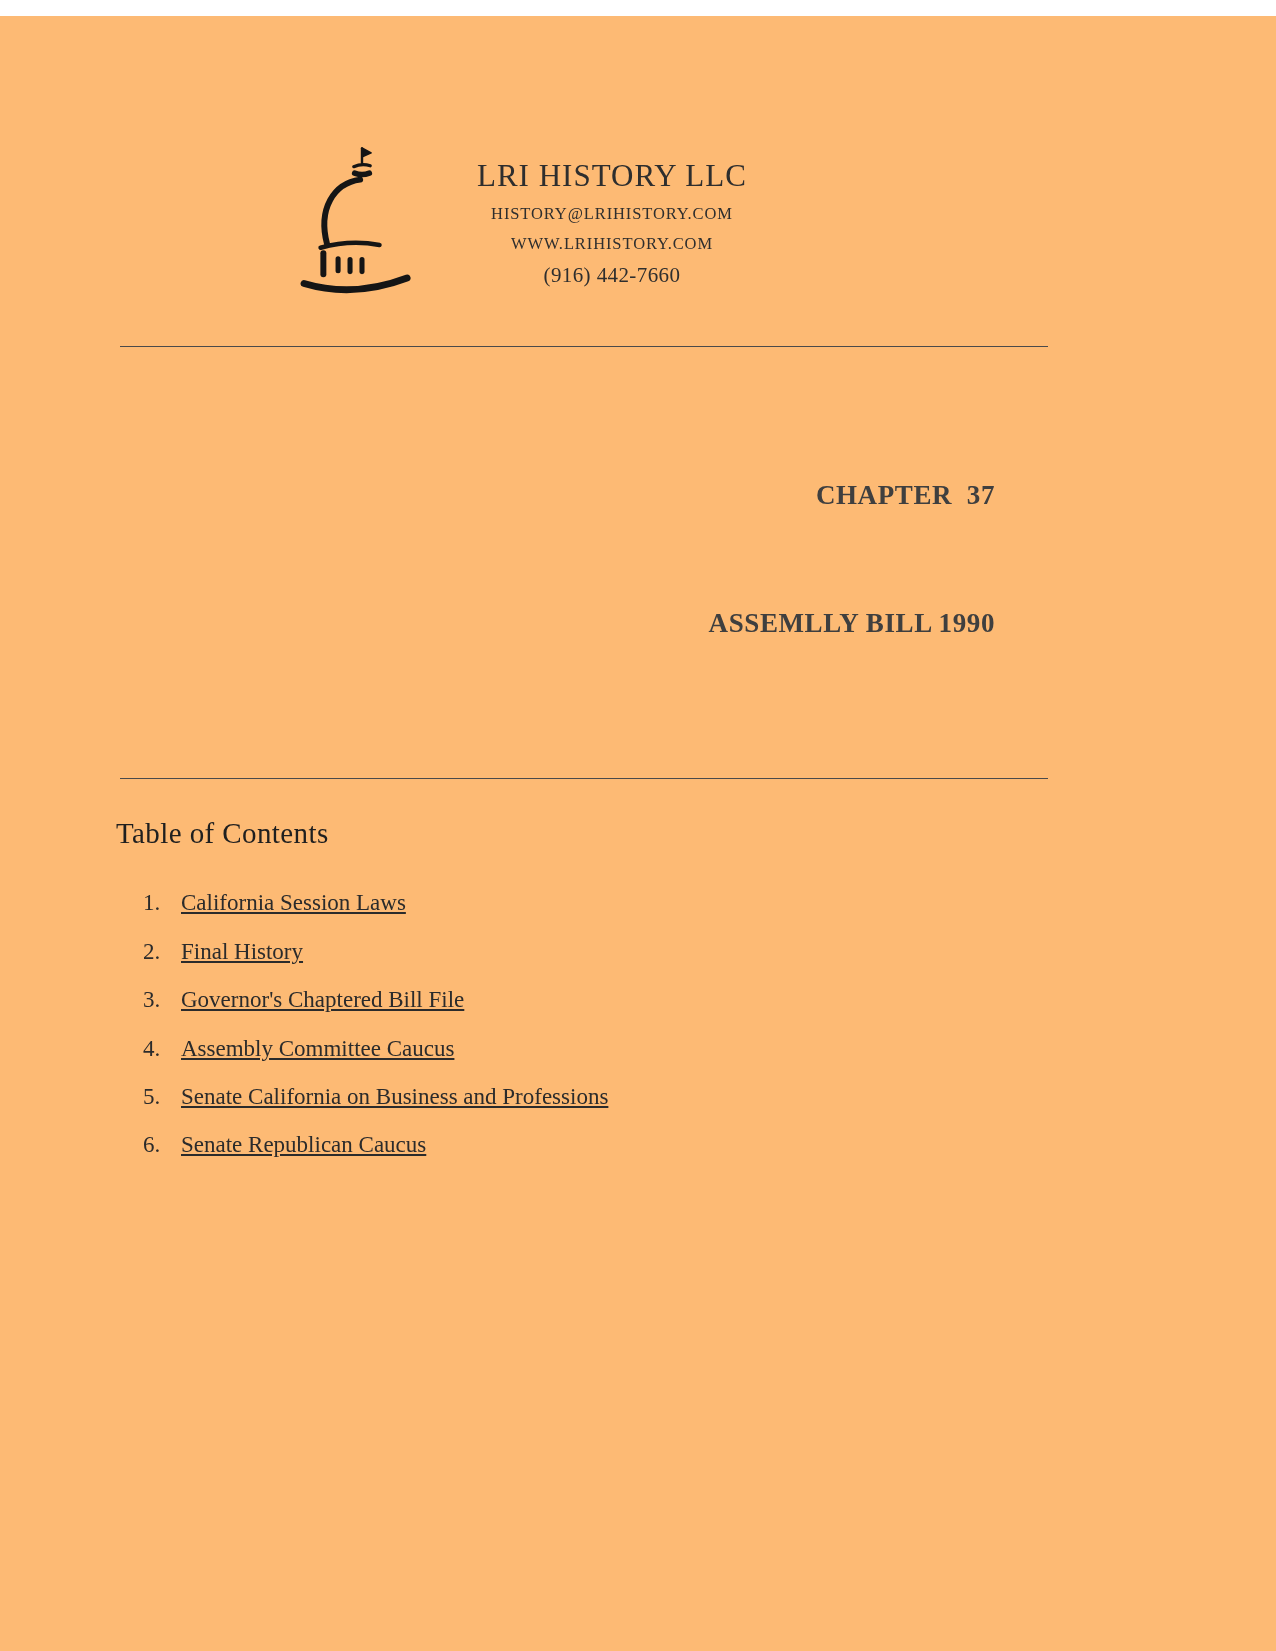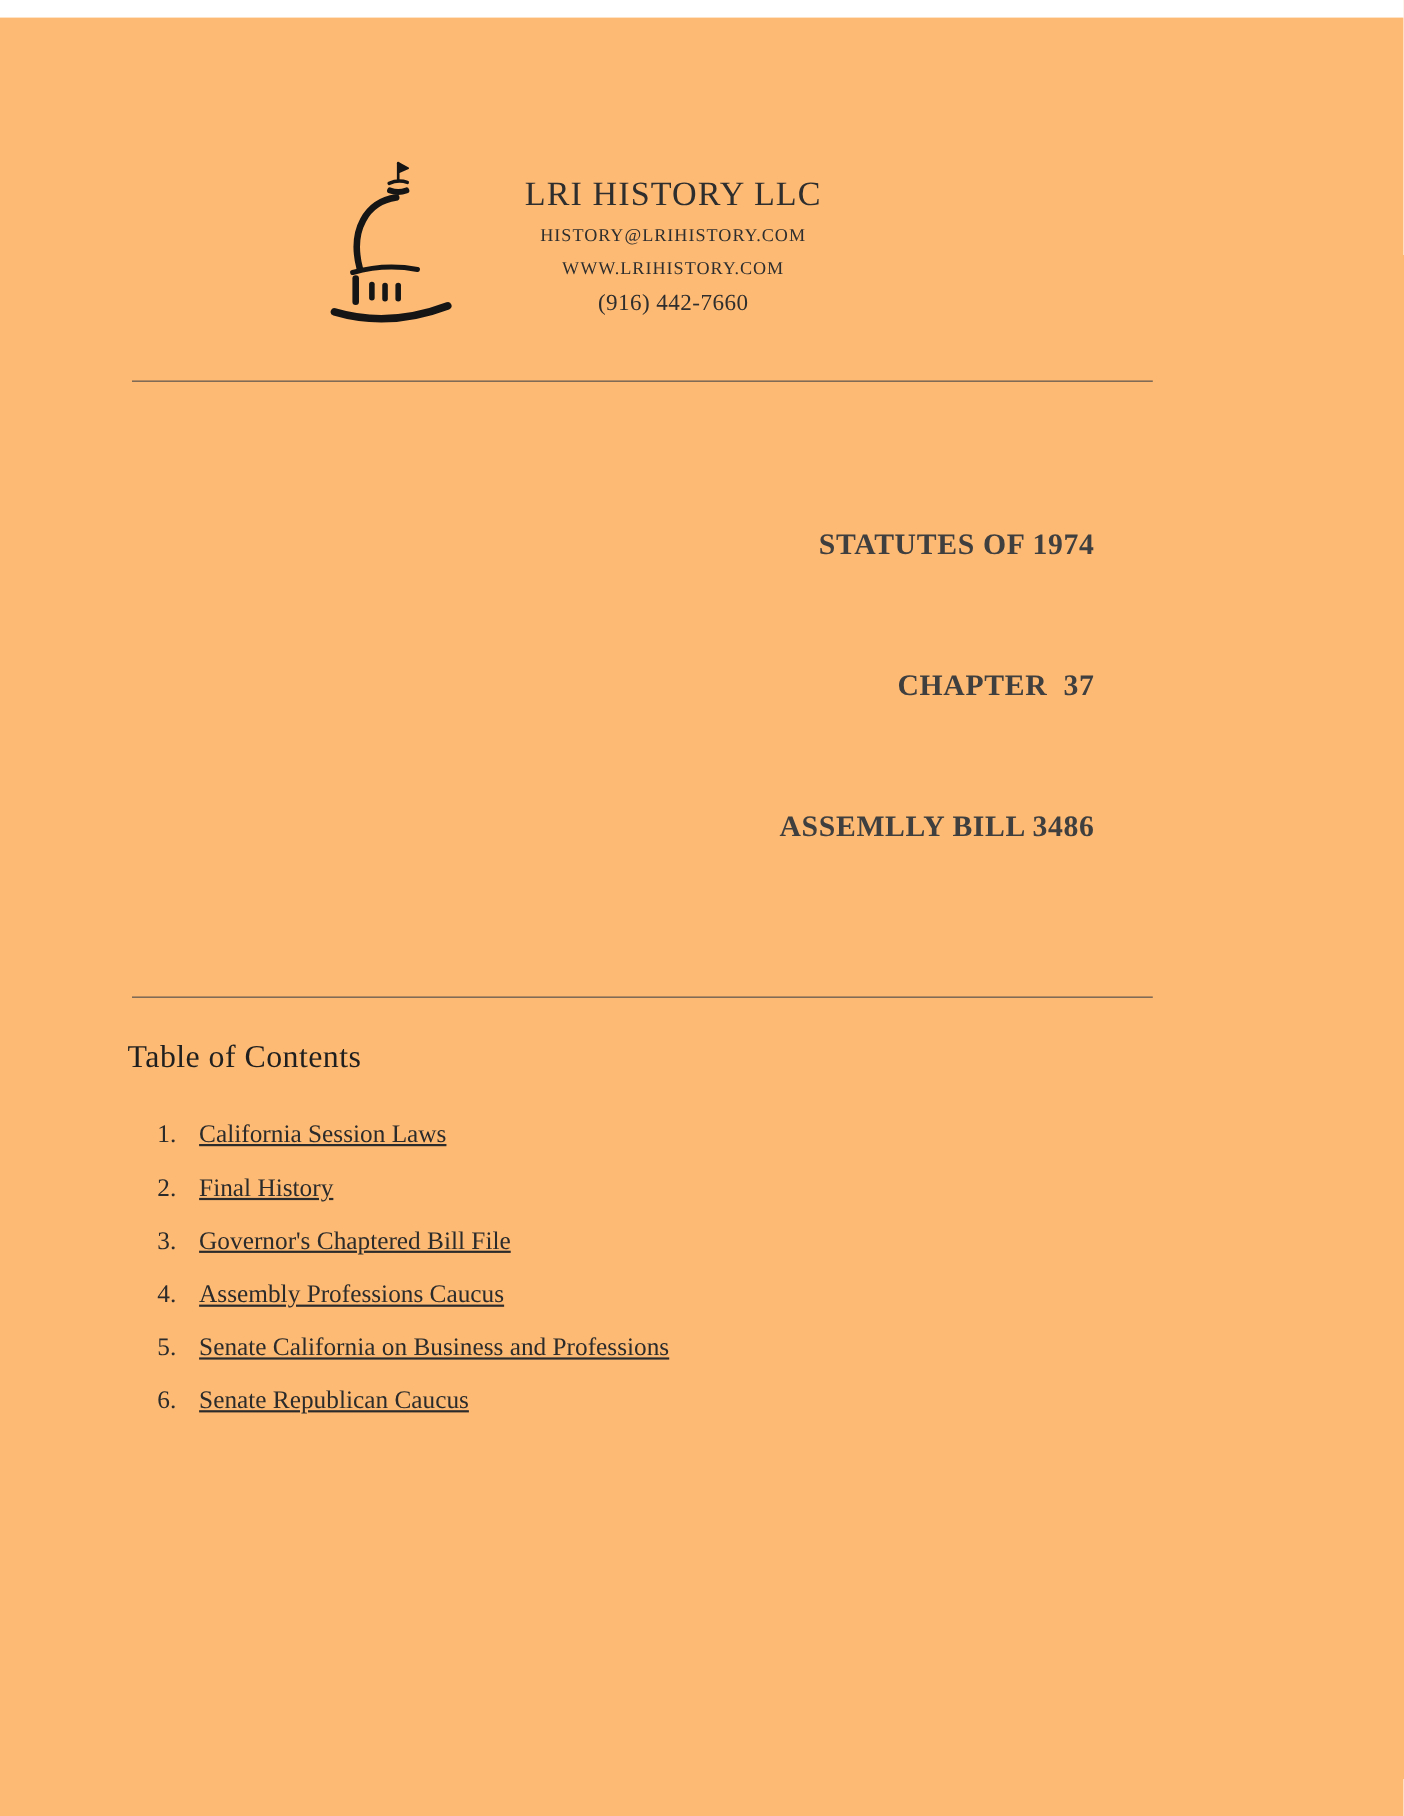--- a/index.html
+++ b/index.html
@@ -129,23 +129,22 @@
       <div class="company-name">LRI HISTORY LLC</div>
       <div class="contact-line">HISTORY@LRIHISTORY.COM</div>
       <div class="contact-line">WWW.LRIHISTORY.COM</div>
       <div class="phone-line">(916) 442-7660</div>
     </div>
   </div>
 
   <hr class="divider">
 
   <div class="title-block">
-    <div>STATUTES OF 1974</div>
     <div>CHAPTER  37</div>
-    <div>ASSEMLLY BILL 3486</div>
+    <div>ASSEMLLY BILL 1990</div>
   </div>
 
   <hr class="divider divider-2">
 
   <div class="toc-heading">Table of Contents</div>
 
   <div class="toc-list">
     <div class="toc-item">
       <span class="toc-number">1.</span>
       <span class="toc-label">California Session Laws</span>
@@ -153,21 +152,21 @@
     <div class="toc-item">
       <span class="toc-number">2.</span>
       <span class="toc-label">Final History</span>
     </div>
     <div class="toc-item">
       <span class="toc-number">3.</span>
       <span class="toc-label">Governor's Chaptered Bill File</span>
     </div>
     <div class="toc-item">
       <span class="toc-number">4.</span>
-      <span class="toc-label">Assembly Professions Caucus</span>
+      <span class="toc-label">Assembly Committee Caucus</span>
     </div>
     <div class="toc-item">
       <span class="toc-number">5.</span>
       <span class="toc-label">Senate California on Business and Professions</span>
     </div>
     <div class="toc-item">
       <span class="toc-number">6.</span>
       <span class="toc-label">Senate Republican Caucus</span>
     </div>
   </div>

